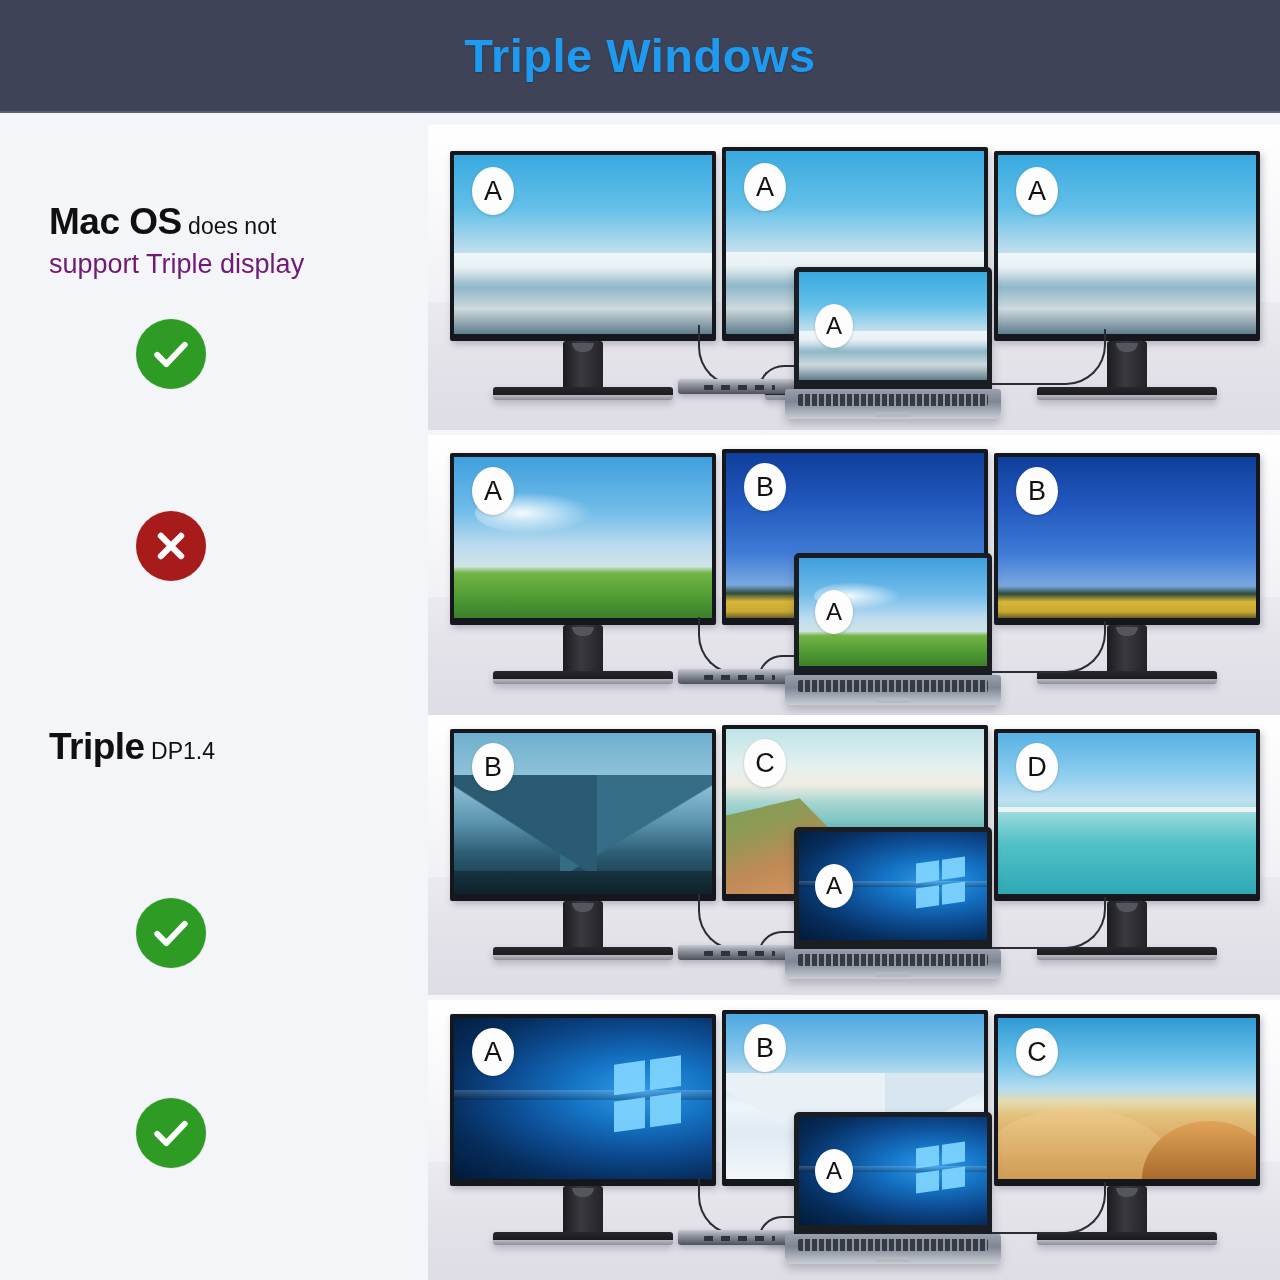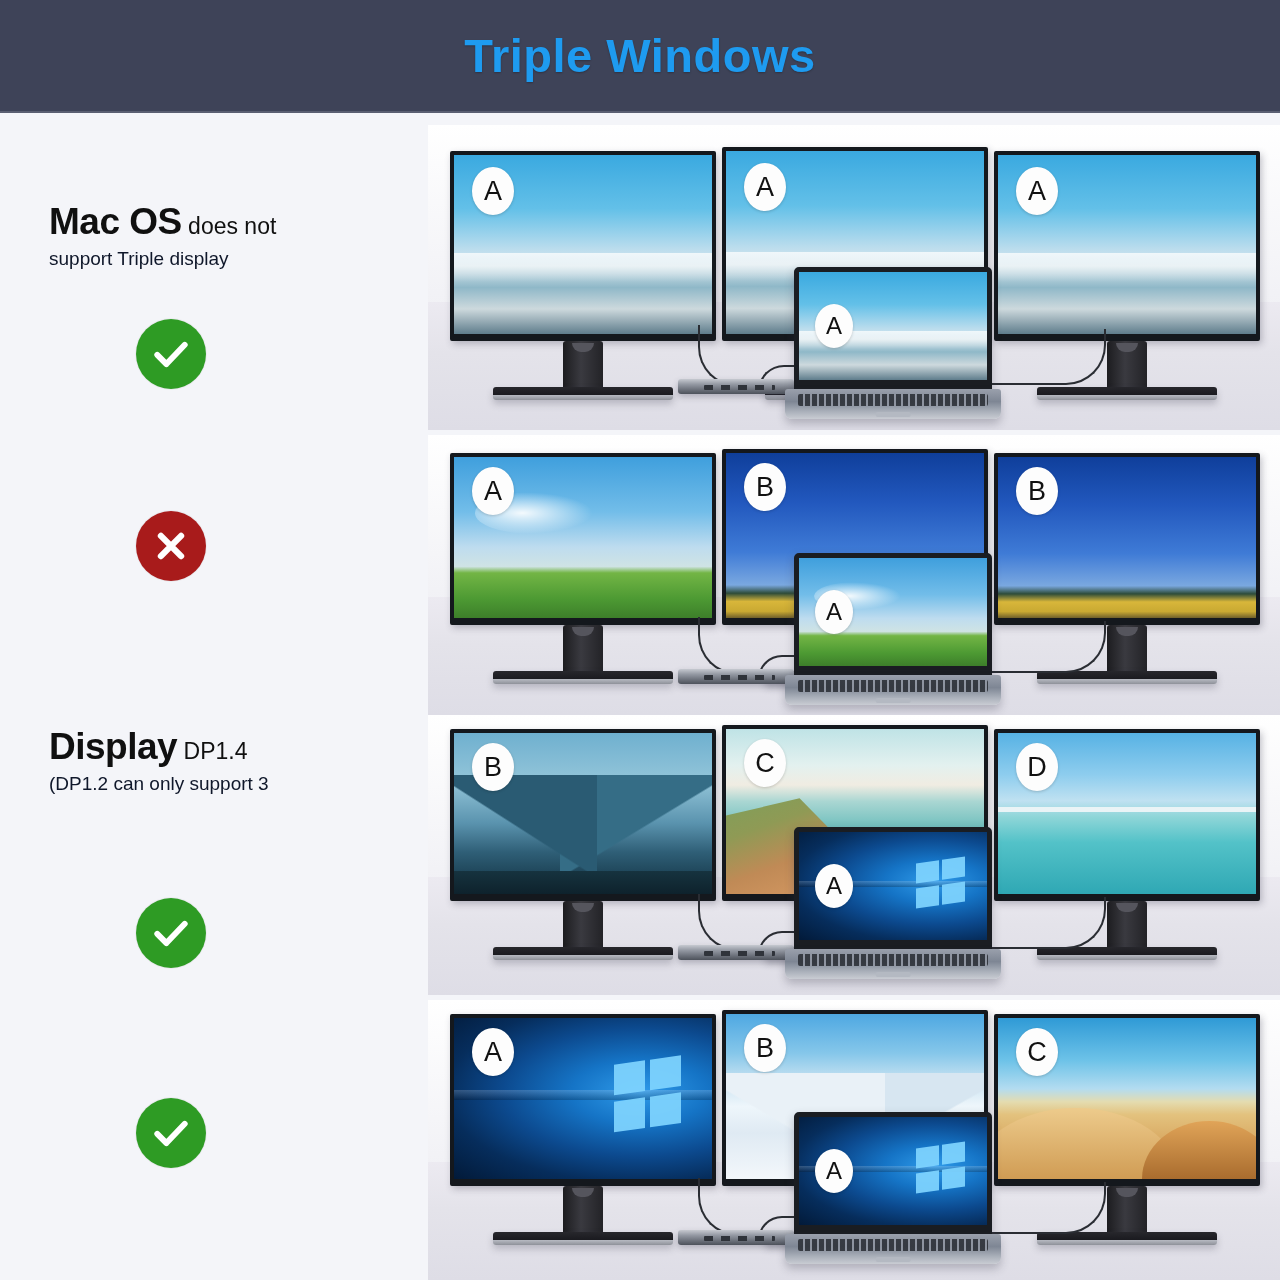--- a/index.html
+++ b/index.html
@@ -39,21 +39,21 @@
     width: 428px; height: 1167px;
     background: #f4f5f9;
   }
   .os-block { position: absolute; left: 38px; width: 370px; margin-left: 11px; }
   .os-block.mac { top: 85px; }
   .os-block.win { top: 610px; }
 
   .os-head { line-height: 1.28; color: #101010; }
   .os-name { font-size: 37px; font-weight: bold; letter-spacing: -0.5px; }
   .os-desc { font-size: 23px; font-weight: normal; }
-  .os-line { display: block; font-size: 19px; color: #0f172a; line-height: 1.45; }
+  .os-line { display: block; font-size: 27px; color: #701a75; line-height: 1.45; }
 
   .icon-badge {
     position: absolute;
     width: 70px; height: 70px;
     border-radius: 50%;
     display: flex; align-items: center; justify-content: center;
   }
   .icon-badge svg { width: 44px; height: 44px; display: block; }
   .ok  { background: #2e9b24; box-shadow: 0 0 0 1px rgba(0,0,0,0.04); }
   .bad { background: #a81b1b; box-shadow: 0 0 0 1px rgba(0,0,0,0.04); }
@@ -229,22 +229,21 @@
     </div>
 
     <div class="icon-badge bad badge-pos-2">
       <svg viewBox="0 0 24 24" fill="none" stroke="#ffffff" stroke-width="3.4" stroke-linecap="round">
           <path d="M6.5 6.5l11 11M17.5 6.5l-11 11"></path>
         </svg>
     </div>
 
     <div class="os-block win">
       <div class="os-head">
-        <span class="os-name">Display</span><span class="os-desc"> DP1.4</span>
-        <span class="os-line">(DP1.2 can only support 3</span>
+        <span class="os-name">Triple</span><span class="os-desc"> DP1.4</span>
       </div>
     </div>
 
     <div class="icon-badge ok badge-pos-3">
       <svg viewBox="0 0 24 24" fill="none" stroke="#ffffff" stroke-width="3.2" stroke-linecap="round" stroke-linejoin="round">
           <path d="M4.5 12.5l5 5L19.5 7"></path>
         </svg>
     </div>
 
     <div class="icon-badge ok badge-pos-4">

